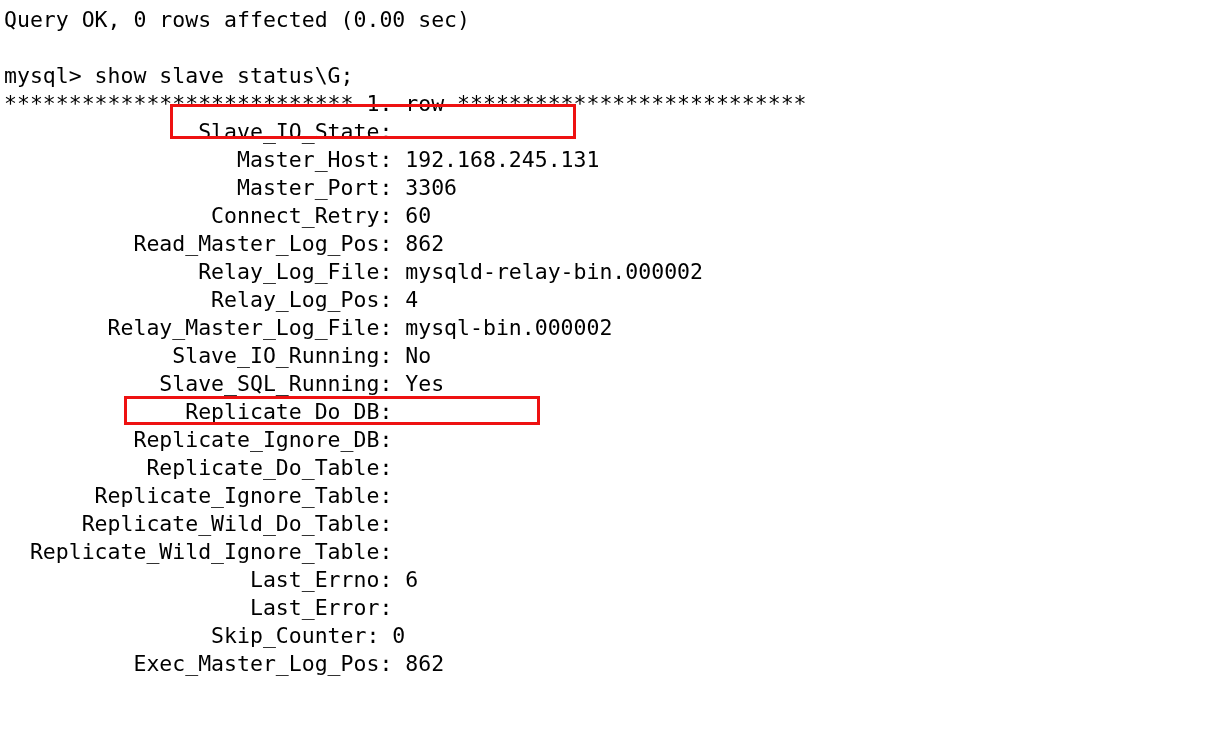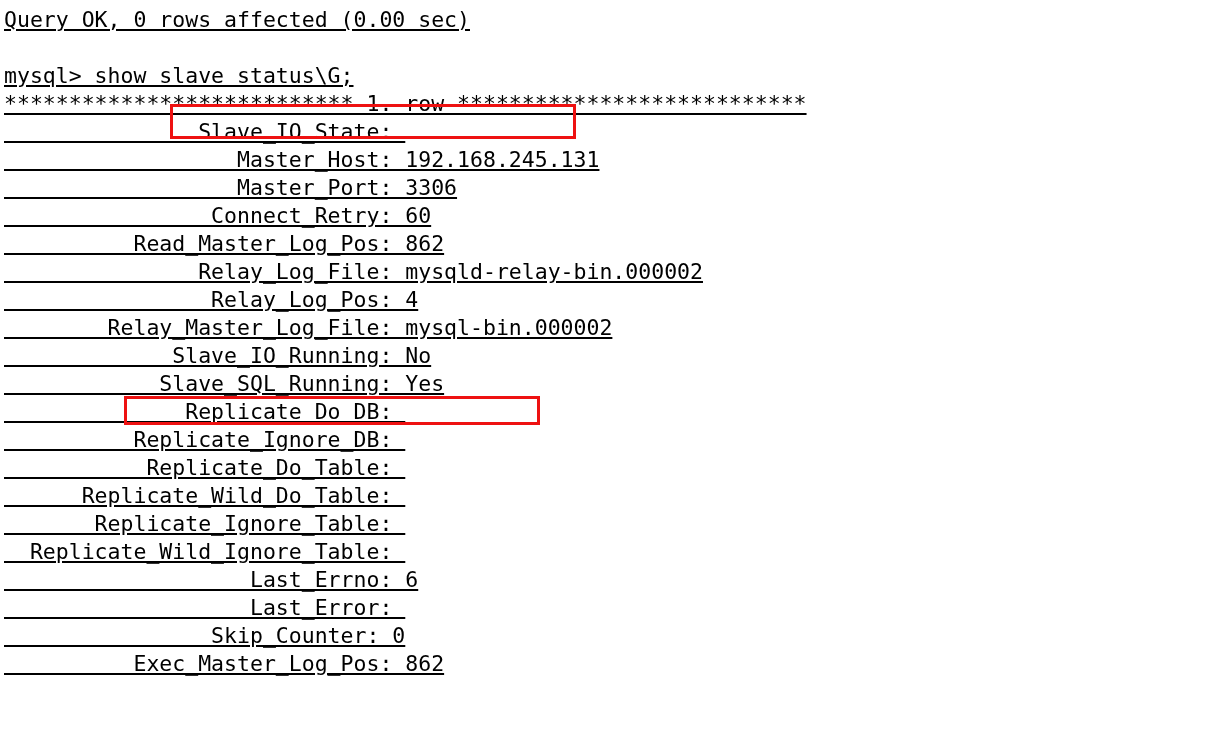--- a/index.html
+++ b/index.html
@@ -25,21 +25,20 @@
   .line {
     font-family: "DejaVu Sans Mono", "Liberation Mono", monospace;
     font-size: 21.5px;
     line-height: 28px;
     height: 28px;
     color: #000000;
     white-space: pre;
     letter-spacing: 0px;
     margin: 0;
     padding: 0;
-    text-decoration: underline;
   }
   .line.blank {
     color: transparent;
   }
   .anno-box {
     position: absolute;
     border: 3px solid #ee1111;
     box-sizing: border-box;
     background: transparent;
     pointer-events: none;
@@ -72,22 +71,22 @@
   <div class="line">                Connect_Retry: 60</div>
   <div class="line">          Read_Master_Log_Pos: 862</div>
   <div class="line">               Relay_Log_File: mysqld-relay-bin.000002</div>
   <div class="line">                Relay_Log_Pos: 4</div>
   <div class="line">        Relay_Master_Log_File: mysql-bin.000002</div>
   <div class="line">             Slave_IO_Running: No</div>
   <div class="line">            Slave_SQL_Running: Yes</div>
   <div class="line">              Replicate_Do_DB: </div>
   <div class="line">          Replicate_Ignore_DB: </div>
   <div class="line">           Replicate_Do_Table: </div>
+  <div class="line">       Replicate_Ignore_Table: </div>
   <div class="line">      Replicate_Wild_Do_Table: </div>
-  <div class="line">       Replicate_Ignore_Table: </div>
   <div class="line">  Replicate_Wild_Ignore_Table: </div>
   <div class="line">                   Last_Errno: 6</div>
   <div class="line">                   Last_Error: </div>
   <div class="line">                Skip_Counter: 0</div>
   <div class="line">          Exec_Master_Log_Pos: 862</div>
 
   <div class="anno-box" id="anno-slave-io-state" style="border-color: rgb(238, 17, 17);"></div>
   <div class="anno-box" id="anno-slave-io-running" style="border-color: rgb(238, 17, 17);"></div>
 
 </div>

